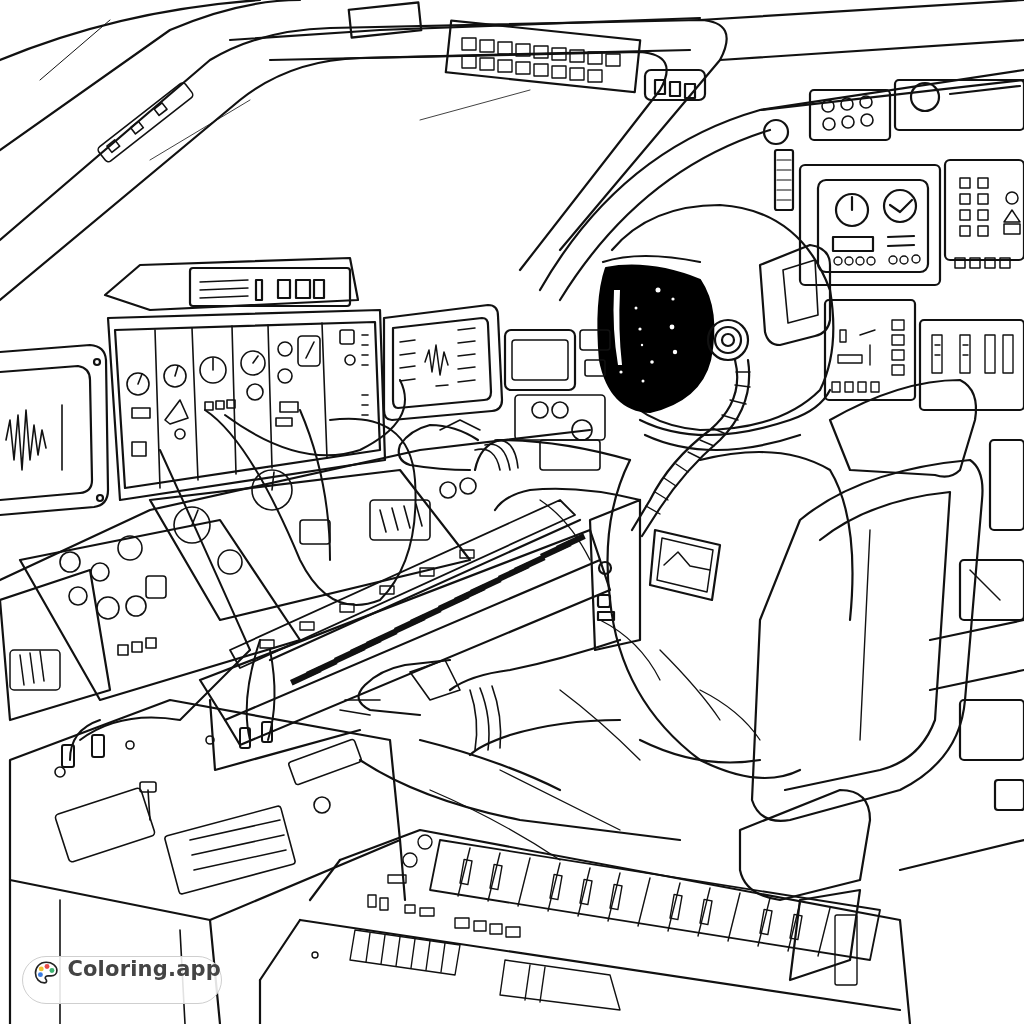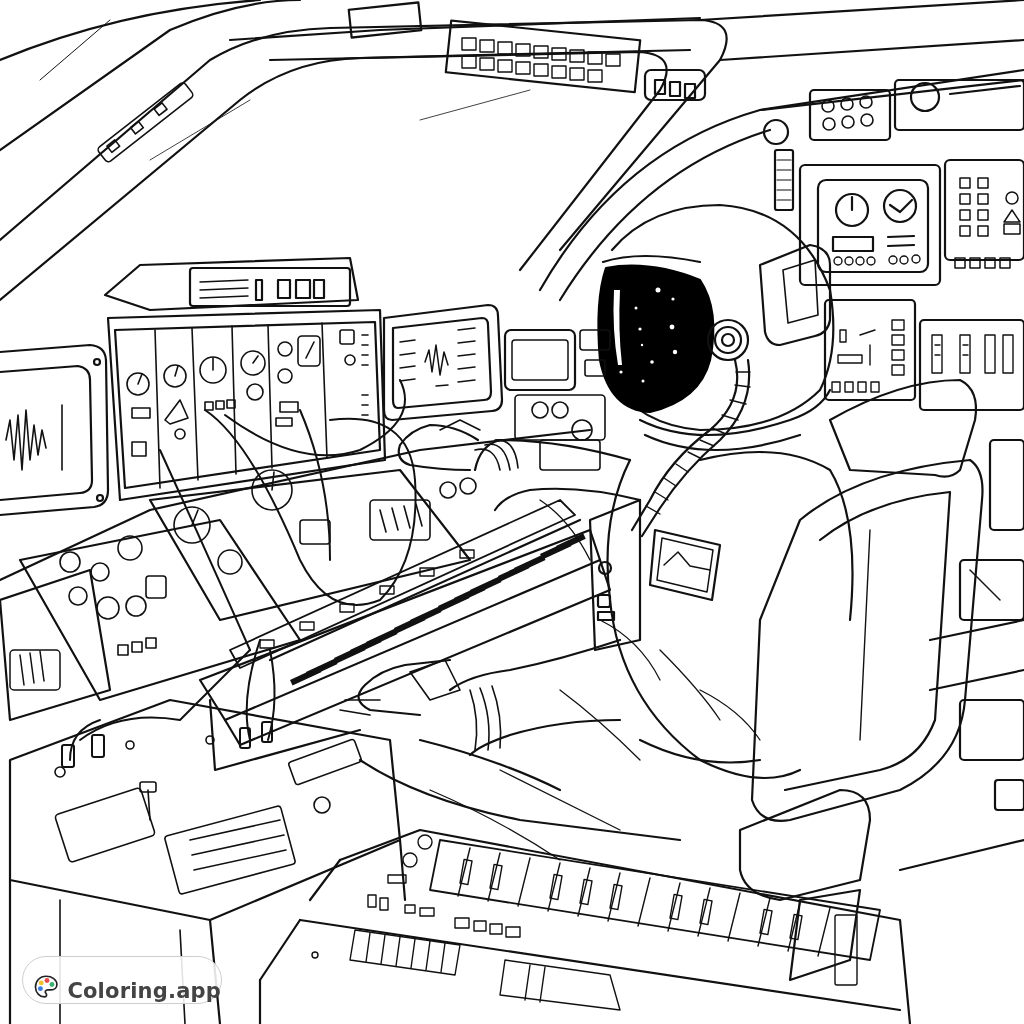--- a/index.html
+++ b/index.html
@@ -1,21 +1,21 @@
 <!DOCTYPE html>
 <html><head>
 <meta charset="utf-8">
 <style>
   html, body { margin:0; padding:0; background:#ffffff; }
   body { width:1024px; height:1024px; position:relative; overflow:hidden; font-family:"Liberation Sans", sans-serif; }
   #art { position:absolute; left:0; top:0; width:1024px; height:1024px; }
   .watermark {
     position:absolute; left:22px; top:956px; width:200px; height:48px;
     border:1px solid #cfcfcf; border-radius:24px; background:rgba(255,255,255,0.88);
-    display:flex; align-items:flex-end; gap:8px; padding-left:10px; box-sizing:border-box;
+    display:flex; align-items:flex-start; gap:8px; padding-left:10px; box-sizing:border-box;
   }
   .watermark-label { font-family:"DejaVu Sans", sans-serif; font-weight:bold; font-size:21px; color:#444444; letter-spacing:0.2px; }
   .palette { width:32px; height:32px; }
 </style>
 </head>
 <body>
 
 <svg id="art" viewBox="0 0 1024 1024" xmlns="http://www.w3.org/2000/svg" fill="none" stroke="#111" stroke-width="2.2" stroke-linecap="round" stroke-linejoin="round">
 
   <g>

